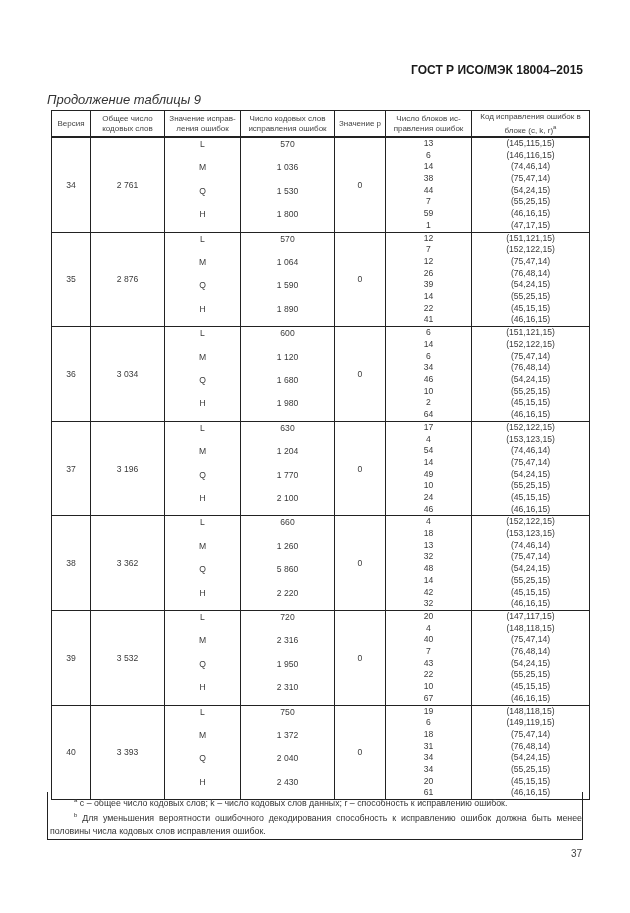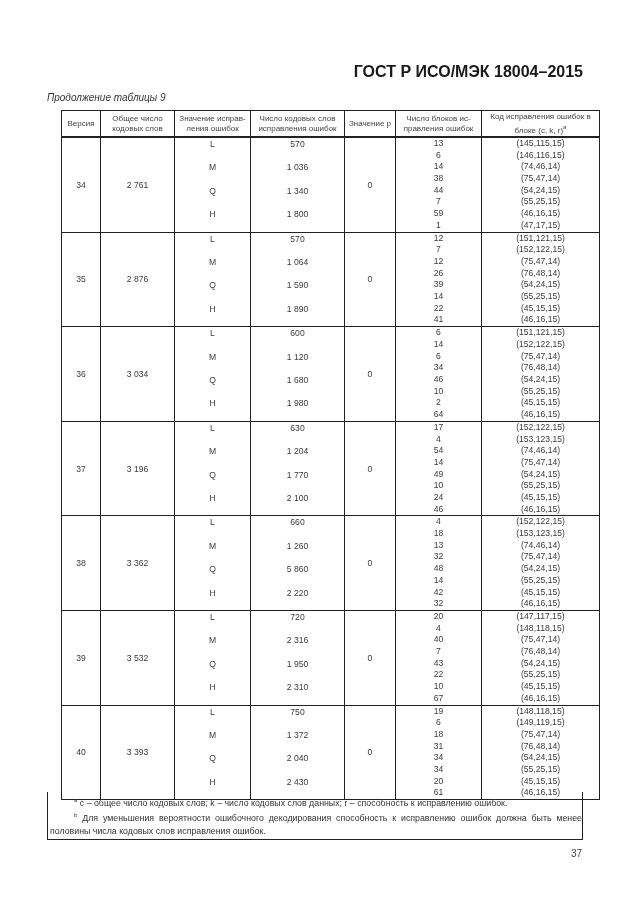--- a/index.html
+++ b/index.html
@@ -1,20 +1,20 @@
 <!DOCTYPE html>
 <html><head>
 <meta charset="utf-8">
 <style>
   html, body { margin: 0; padding: 0; background: #ffffff; }
   body { width: 630px; height: 913px; position: relative; overflow: hidden;
          font-family: "Liberation Sans", sans-serif; color: #2a2a2a; }
-  .doc-code { position: absolute; top: 63px; right: 47px; font-weight: bold; font-size: 16px; color: #1a1a1a; }
-  .caption { position: absolute; top: 92px; left: 47px; font-style: italic; font-size: 10px; color: #333; }
-  table.main { position: absolute; left: 61px; top: 110px; width: 538px; border-collapse: collapse; table-layout: fixed; font-size: 8.6px; }
+  .doc-code { position: absolute; top: 63px; right: 47px; font-weight: bold; font-size: 12px; color: #1a1a1a; }
+  .caption { position: absolute; top: 92px; left: 47px; font-style: italic; font-size: 13px; color: #333; }
+  table.main { position: absolute; left: 51px; top: 110px; width: 538px; border-collapse: collapse; table-layout: fixed; font-size: 8.6px; }
   table.main td, table.main th { border: 1px solid #222; text-align: center; vertical-align: middle; padding: 0; color: #3a3a3a; font-weight: normal; }
   table.main th { height: 25px; line-height: 10px; font-size: 8px; color: #444; border-bottom: 2px solid #222; }
   .stack { display: flex; flex-direction: column; }
   .stack span { display: block; }
   .sm span { height: 11.7px; line-height: 11.7px; }
   .lv span { height: 23.4px; line-height: 12px; }
   td.grp { height: 93.6px; }
   .foot { position: absolute; left: 47px; top: 792px; width: 536px; border: 1px solid #222; border-top: none; font-size: 8.8px; line-height: 12.5px; color: #333; padding: 2px 0 2px 2px; box-sizing: border-box; }
   .foot p { margin: 0; text-align: justify; }
   .foot .ind { text-indent: 24px; }
@@ -57,21 +57,21 @@
             <span>L</span>
             <span>M</span>
             <span>Q</span>
             <span>H</span>
           </div>
         </td>
         <td class="grp">
           <div class="stack lv">
             <span>570</span>
             <span>1 036</span>
-            <span>1 340</span>
+            <span>1 530</span>
             <span>1 800</span>
           </div>
         </td>
         <td class="grp">0</td>
         <td class="grp">
           <div class="stack sm">
             <span>13</span>
             <span>6</span>
             <span>14</span>
             <span>38</span>

